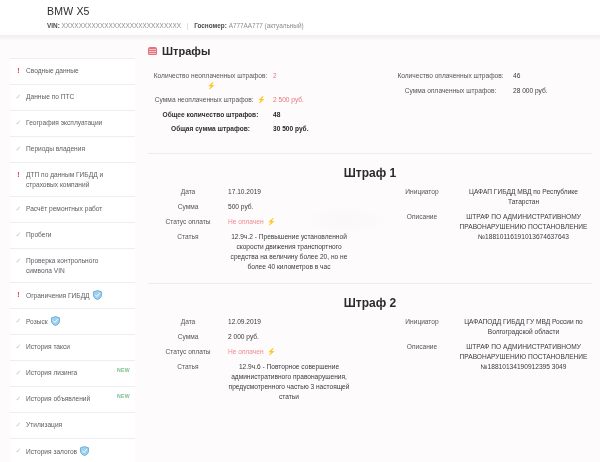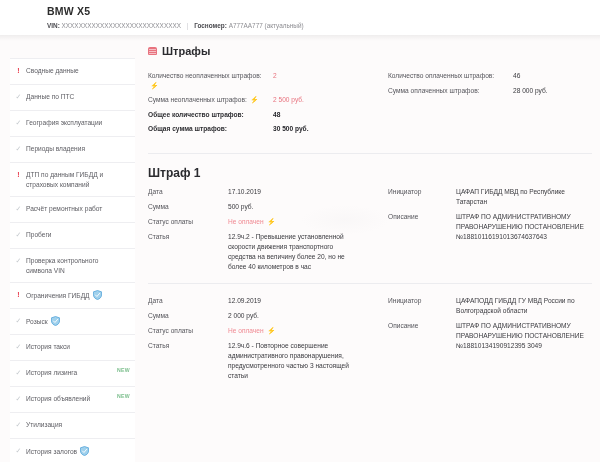--- a/index.html
+++ b/index.html
@@ -17,21 +17,21 @@
 
   
   .header {
     position: absolute; top: 0; left: 0;
     width: 600px; height: 35px;
     background: #ffffff;
     padding: 5px 0 0 47px;
   }
   .veh-title {
     font-size: 10.5px;
-    font-weight: bold;
+    font-weight: normal;
     color: #2d2d2d;
     letter-spacing: .2px;
     line-height: 13px;
   }
   .veh-sub {
     margin-top: 3px;
     font-size: 6.4px;
     color: #8d8d92;
     line-height: 9px;
     white-space: nowrap;
@@ -91,20 +91,21 @@
     font-weight: bold;
     color: #7dbf8e;
     letter-spacing: .3px;
   }
 
   
   .main {
     position: absolute;
     top: 45px; left: 148px;
     width: 444px;
+    text-align: center;
   }
   .section-title {
     display: flex; align-items: center; gap: 5px;
     font-size: 11px; font-weight: bold; color: #2b2b2f;
     margin-bottom: 14px;
   }
   .title-icon {
     width: 9px; height: 8px;
     background: #e8737f;
     border-radius: 2px 2px 1px 1px;
@@ -362,20 +363,21 @@
               </div>
               <div class="fine-row">
                 <div class="fine-key">Описание</div>
                 <div class="fine-val">ШТРАФ ПО АДМИНИСТРАТИВНОМУ ПРАВОНАРУШЕНИЮ ПОСТАНОВЛЕНИЕ №18810116191013674637643</div>
               </div>
             </div>
           </div>
         </div>
         <hr class="rule">
         <div class="fine-block">
+          <div class="fine-head">Штраф 2</div>
           <div class="fine-cols">
             <div class="fine-col left">
               <div class="fine-row">
                 <div class="fine-key">Дата</div>
                 <div class="fine-val">12.09.2019</div>
               </div>
               <div class="fine-row">
                 <div class="fine-key">Сумма</div>
                 <div class="fine-val">2 000 руб.</div>
               </div>

